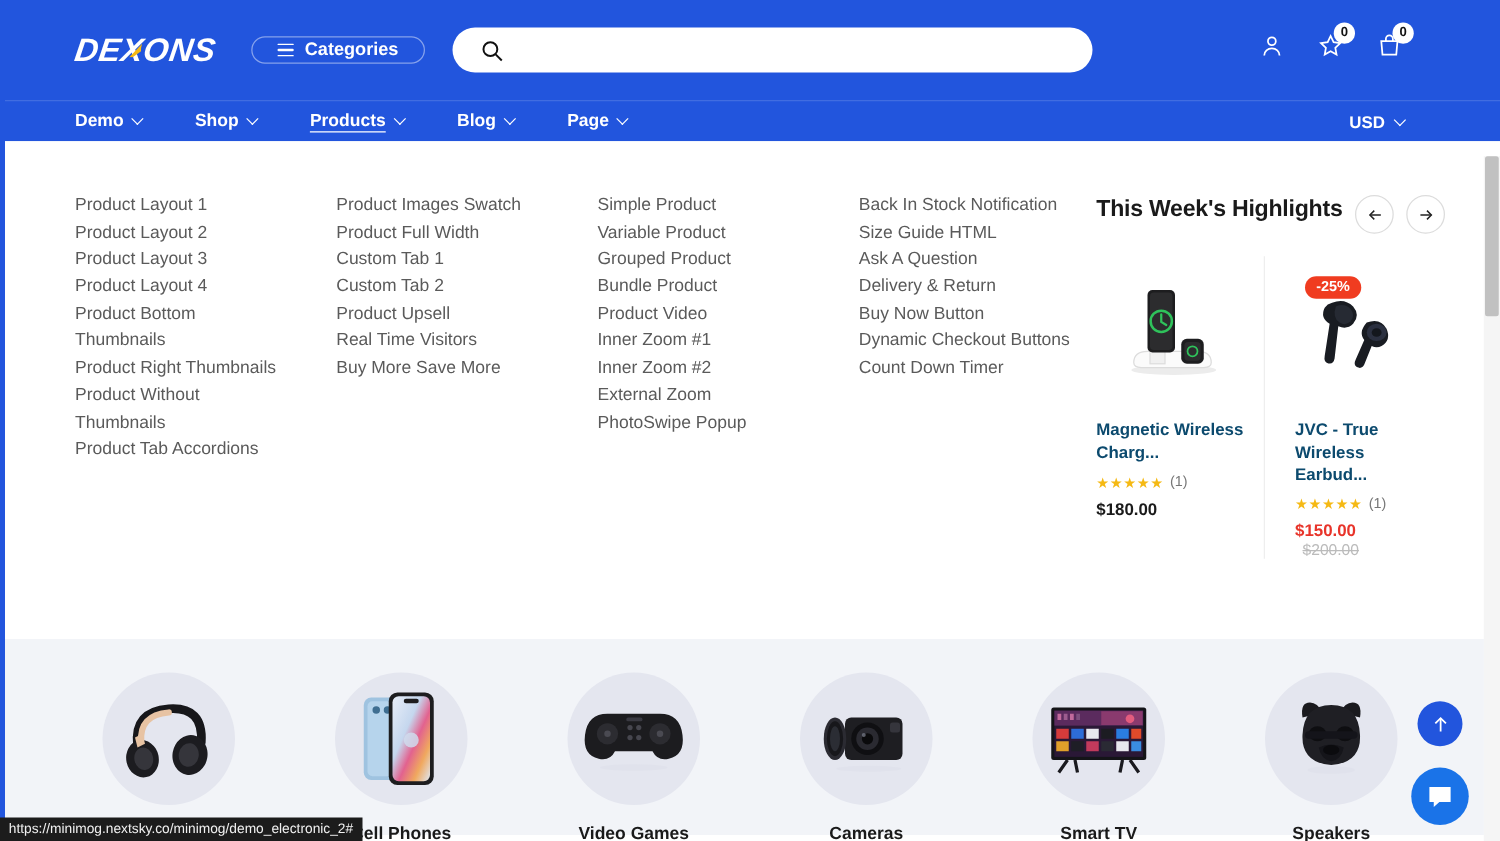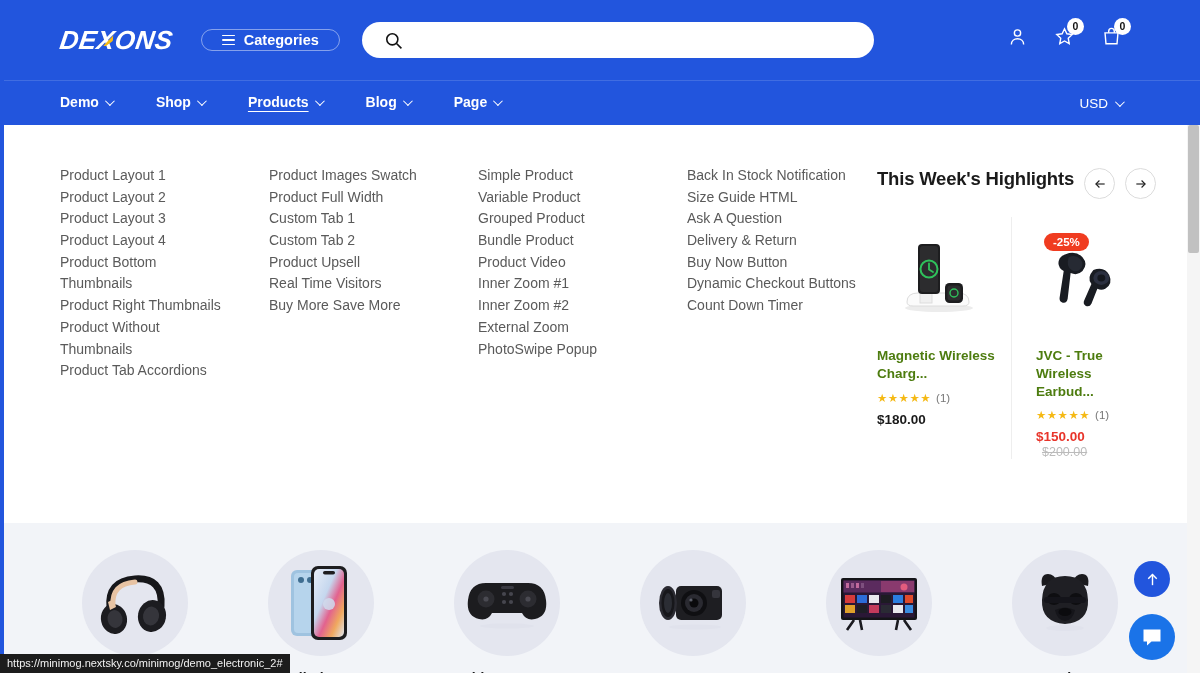--- a/index.html
+++ b/index.html
@@ -101,21 +101,21 @@
     font-weight: 700;
     display: flex;
     align-items: center;
     justify-content: center;
     padding: 0 4px;
     line-height: 1;
   }
 
   
   .navbar {
-    height: 45px;
+    height: 33px;
     background: #2255dd;
     border-top: 1px solid rgba(255,255,255,0.14);
     display: flex;
     align-items: center;
     padding: 0 60px;
     position: relative;
   }
   .nav-items { display: flex; align-items: center; gap: 44px; }
   .nav-item {
     color: #fff;
@@ -128,21 +128,21 @@
     padding-bottom: 2px;
   }
   .nav-item.active { text-decoration: underline; text-underline-offset: 4px; }
   .chev { width: 7px; height: 7px; border-right: 1.6px solid #fff; border-bottom: 1.6px solid #fff;
           transform: rotate(45deg) translateY(-2px); display:inline-block; }
   .currency {
     position: absolute;
     right: 78px;
     color: #fff;
     font-size: 13.5px;
-    font-weight: 400;
+    font-weight: 700;
     display: flex;
     align-items: center;
     gap: 7px;
     cursor: pointer;
   }
 
   
   .megamenu {
     background: #fff;
     padding: 40px 60px 36px 60px;
@@ -189,21 +189,21 @@
     position: absolute;
     top: 16px; left: 8px;
     background: #f03c20;
     color: #fff;
     font-size: 11.5px;
     font-weight: 700;
     padding: 3px 9px;
     border-radius: 11px;
     z-index: 3;
   }
-  .ptitle { font-size: 13.5px; font-weight: 700; line-height: 1.32; color: #4d7c0f; }
+  .ptitle { font-size: 13.5px; font-weight: 700; line-height: 1.32; color: #0c4a6e; }
   .pstars { display: flex; align-items: center; gap: 3px; margin: 8px 0 7px; }
   .pstars .s { color: #f5b914; font-size: 11.5px; letter-spacing: 0.5px; font-family:"DejaVu Sans",sans-serif; }
   .pstars .cnt { color: #777; font-size: 11.5px; margin-left: 2px; }
   .pprice { font-size: 13.5px; font-weight: 700; color: #1a1a1a; }
   .pprice.sale { color: #e8342a; }
   .pprice .was { color: #bbb; font-weight: 400; text-decoration: line-through; margin-left: 6px; font-size: 12.5px; }
 
   
   .catstrip {
     background: #f2f4f8;

